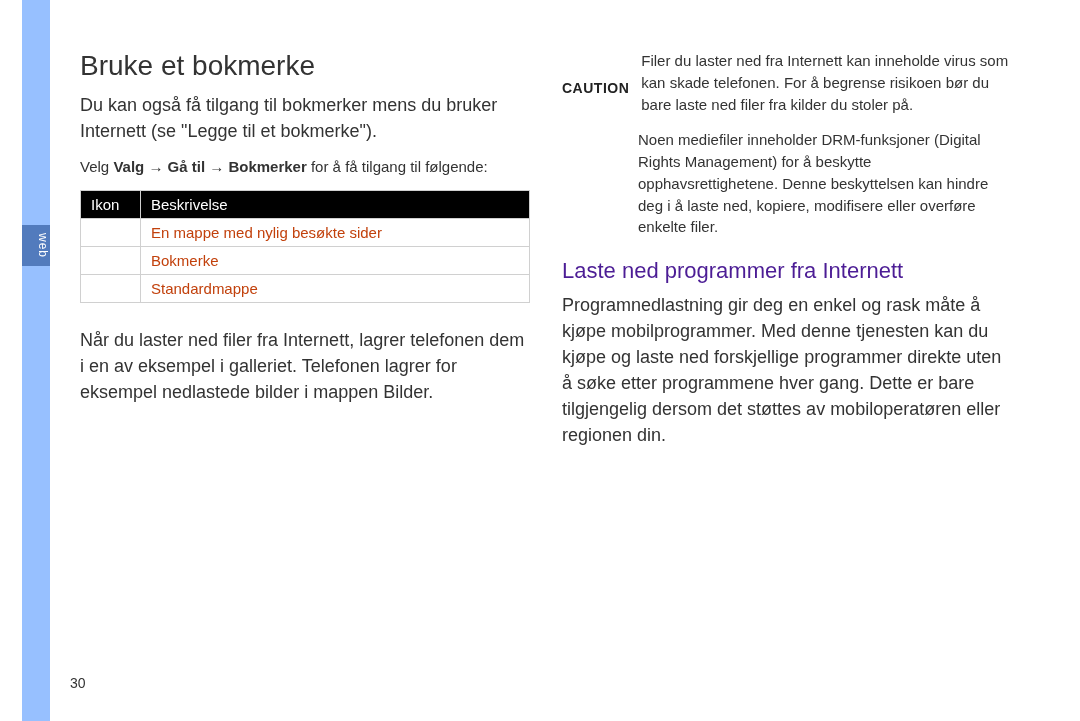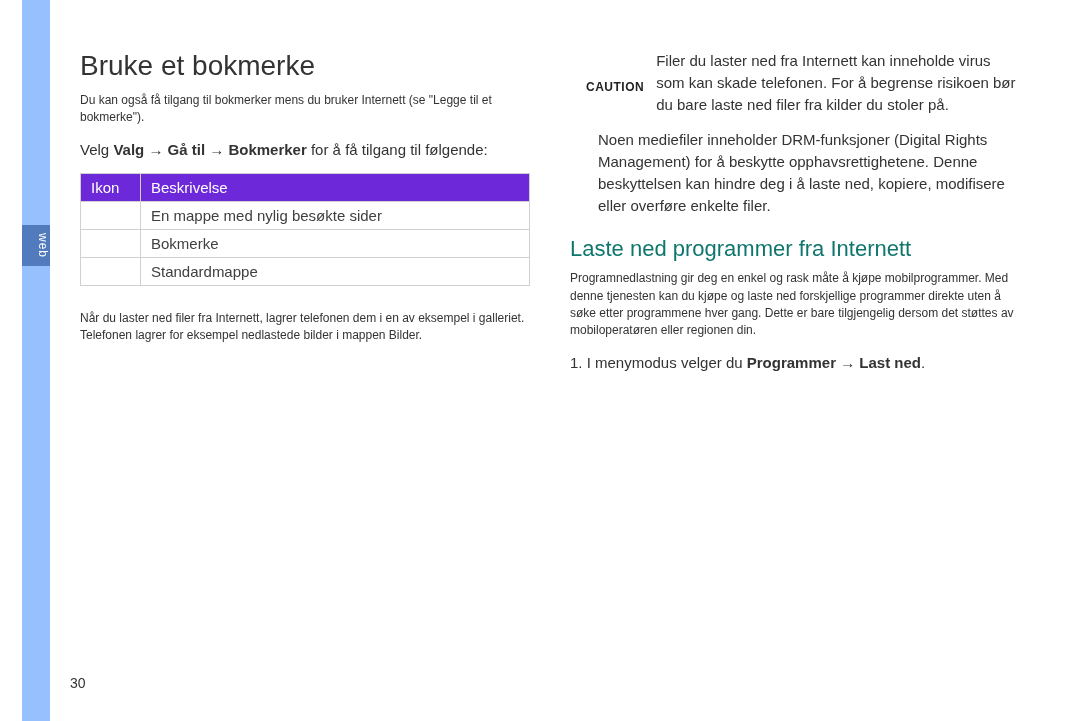--- a/index.html
+++ b/index.html
@@ -33,99 +33,98 @@
     padding: 8px 0;
     letter-spacing: 1px;
     z-index: 2;
   }
   .page-content {
     position: absolute;
     left: 80px;
     top: 50px;
     width: 960px;
     display: flex;
-    gap: 40px;
+    gap: 32px;
   }
   .col {
     width: 450px;
   }
   h1 {
     font-weight: 300;
     font-size: 28px;
     color: #333;
     margin-bottom: 10px;
   }
   p {
-    font-size: 12px;
+    font-size: 18px;
     color: #333;
     line-height: 1.45;
     margin-bottom: 12px;
   }
   .instr {
     font-size: 15px;
     color: #333;
     line-height: 1.45;
     margin-bottom: 12px;
   }
   .bold { font-weight: 600; }
   table {
     width: 100%;
     border-collapse: collapse;
     margin-bottom: 24px;
     font-size: 15px;
   }
   thead tr {
-    background: #6d28d9;
+    background: #000000;
     color: #fff;
   }
   th {
     font-weight: 400;
     text-align: left;
     padding: 5px 10px;
     border: 1px solid #d0d0d0;
   }
   th:first-child { width: 60px; }
   td {
     padding: 5px 10px;
     border: 1px solid #d0d0d0;
-    color: #404040;
+    color: #c2410c;
   }
   td:first-child { color: #333; }
   h2.sub {
     font-weight: 300;
     font-size: 22px;
-    color: #0f766e;
+    color: #4c1d95;
     margin-bottom: 8px;
     margin-top: 6px;
   }
   .caution-row {
     display: flex;
     gap: 12px;
     margin-bottom: 14px;
   }
   .caution-label {
-    font-size: 12px;
+    font-size: 14px;
     font-weight: 700;
     letter-spacing: 0.5px;
     color: #222;
     padding-top: 30px;
     flex: 0 0 40px;
-    margin-left: 16px;
   }
   .caution-text {
     font-size: 15px;
     color: #333;
     line-height: 1.45;
     flex: 1;
   }
   .drm {
     font-size: 15px;
     color: #333;
     line-height: 1.45;
-    margin-left: 28px;
+    margin-left: 76px;
     margin-bottom: 20px;
   }
   .num-step {
     font-size: 15px;
     color: #333;
     line-height: 1.45;
     padding-left: 22px;
     text-indent: -22px;
   }
   .page-num {
@@ -178,19 +177,16 @@
 
   <div class="col">
     <div class="caution-row">
       <div class="caution-label">CAUTION</div>
       <div class="caution-text">Filer du laster ned fra Internett kan inneholde virus som kan skade telefonen. For å begrense risikoen bør du bare laste ned filer fra kilder du stoler på.</div>
     </div>
     <div class="drm">Noen mediefiler inneholder DRM-funksjoner (Digital Rights Management) for å beskytte opphavsrettighetene. Denne beskyttelsen kan hindre deg i å laste ned, kopiere, modifisere eller overføre enkelte filer.</div>
 
     <h2 class="sub">Laste ned programmer fra Internett</h2>
     <p>Programnedlastning gir deg en enkel og rask måte å kjøpe mobilprogrammer. Med denne tjenesten kan du kjøpe og laste ned forskjellige programmer direkte uten å søke etter programmene hver gang. Dette er bare tilgjengelig dersom det støttes av mobiloperatøren eller regionen din.</p>
-    <p class="num-step">
-      <span>1.  I menymodus velger du </span><span class="bold">Programmer → Last ned</span><span>.</span>
-    </p>
   </div>
 </div>
 
 <div class="page-num">30</div>
 
 </body></html>

